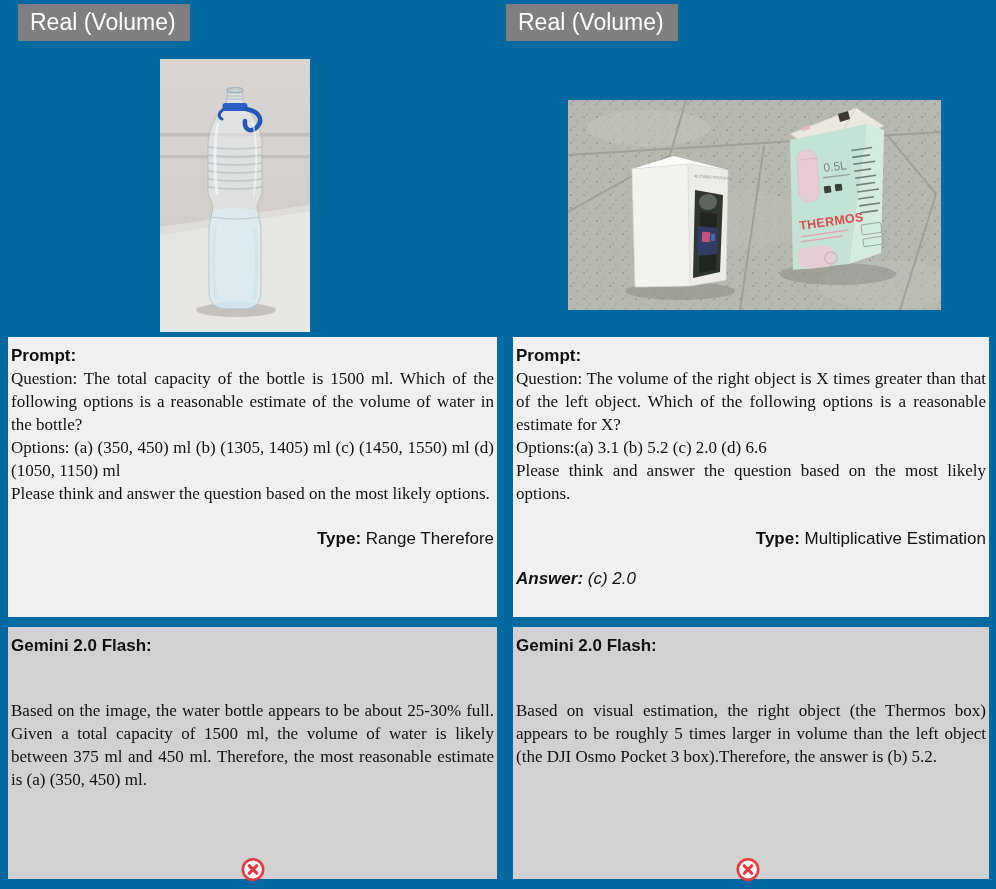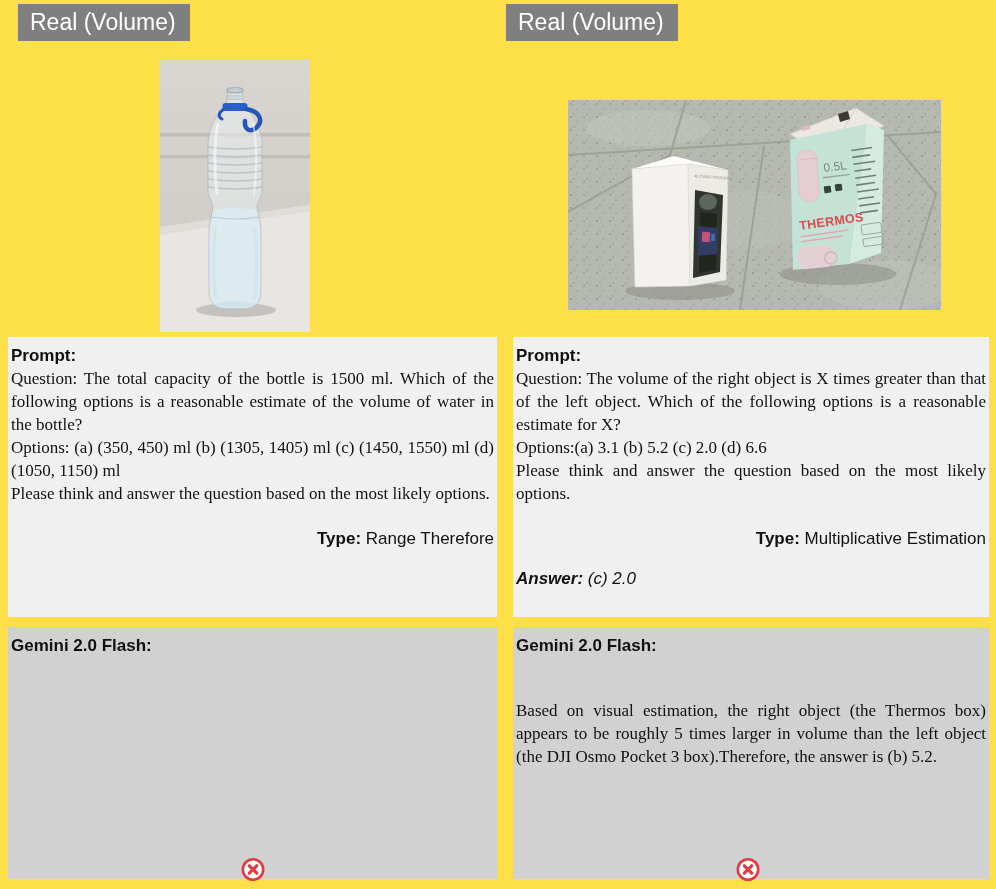--- a/index.html
+++ b/index.html
@@ -1,17 +1,17 @@
 <!DOCTYPE html>
 <html><head>
 <meta charset="utf-8">
 <style>
   html,body { margin:0; padding:0; background:#ffffff; }
   .canvas {
-    position:relative; width:996px; height:889px; background:#fde047;
+    position:relative; width:996px; height:889px; background:#0369a1;
     font-family:"Liberation Sans", sans-serif; color:#111; overflow:hidden;
   }
   .col { position:absolute; top:0; height:100%; }
   #col1 { left:8px;  width:489px; }
   #col2 { left:506px; width:483px; }
 
   .badge {
     position:absolute; top:4px; display:inline-block;
     background:#7f7f7f; color:#ffffff;
     font-size:23px; line-height:28px; padding:4px 14px 5px 12px;
@@ -100,20 +100,21 @@
       <div class="para">Options: (a) (350, 450) ml (b) (1305, 1405) ml (c) (1450, 1550) ml (d) (1050, 1150) ml</div>
       <div class="para">Please think and answer the question based on the most likely options.</div>
       <div class="type-row">
         <span class="bold">Type:</span>
         <span>Range Therefore</span>
       </div>
     </div>
 
     <div class="panel responsebox">
       <div class="bold">Gemini 2.0 Flash:</div>
+      <div class="para response-text">Based on the image, the water bottle appears to be about 25-30% full. Given a total capacity of 1500 ml, the volume of water is likely between 375 ml and 450 ml. Therefore, the most reasonable estimate is (a) (350, 450) ml.</div>
     </div>
 
     <div class="result">
       <svg width="27" height="27" viewBox="0 0 27 27">
         <circle cx="13.5" cy="13.5" r="10.2" fill="#ffffff" stroke="#e23b42" stroke-width="2.6"></circle>
         <path d="M9.8,9.8 L17.2,17.2 M17.2,9.8 L9.8,17.2" stroke="#e23b42" stroke-width="3.2" stroke-linecap="round"></path>
       </svg>
     </div>
   </section>
 

